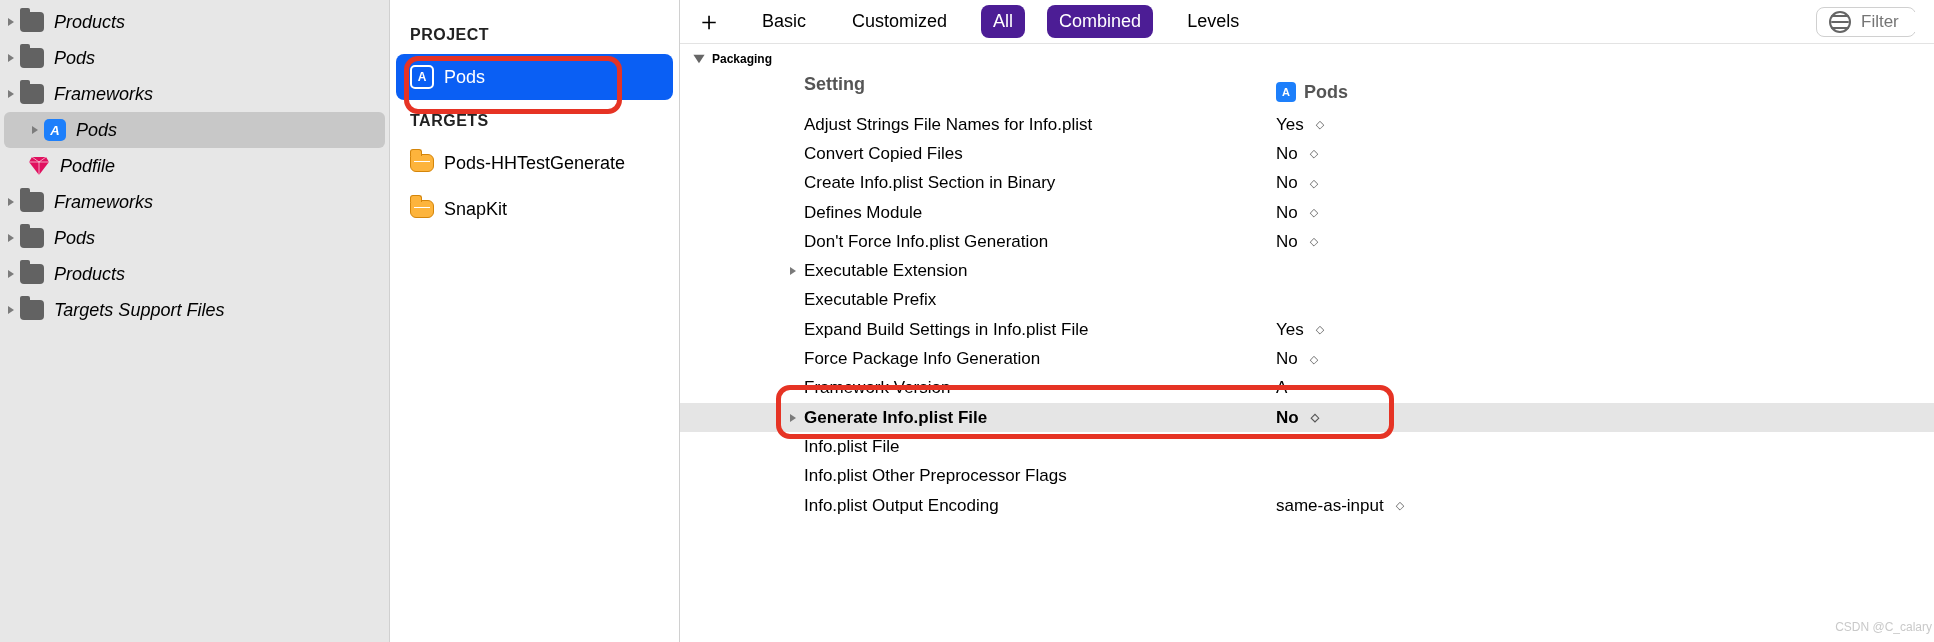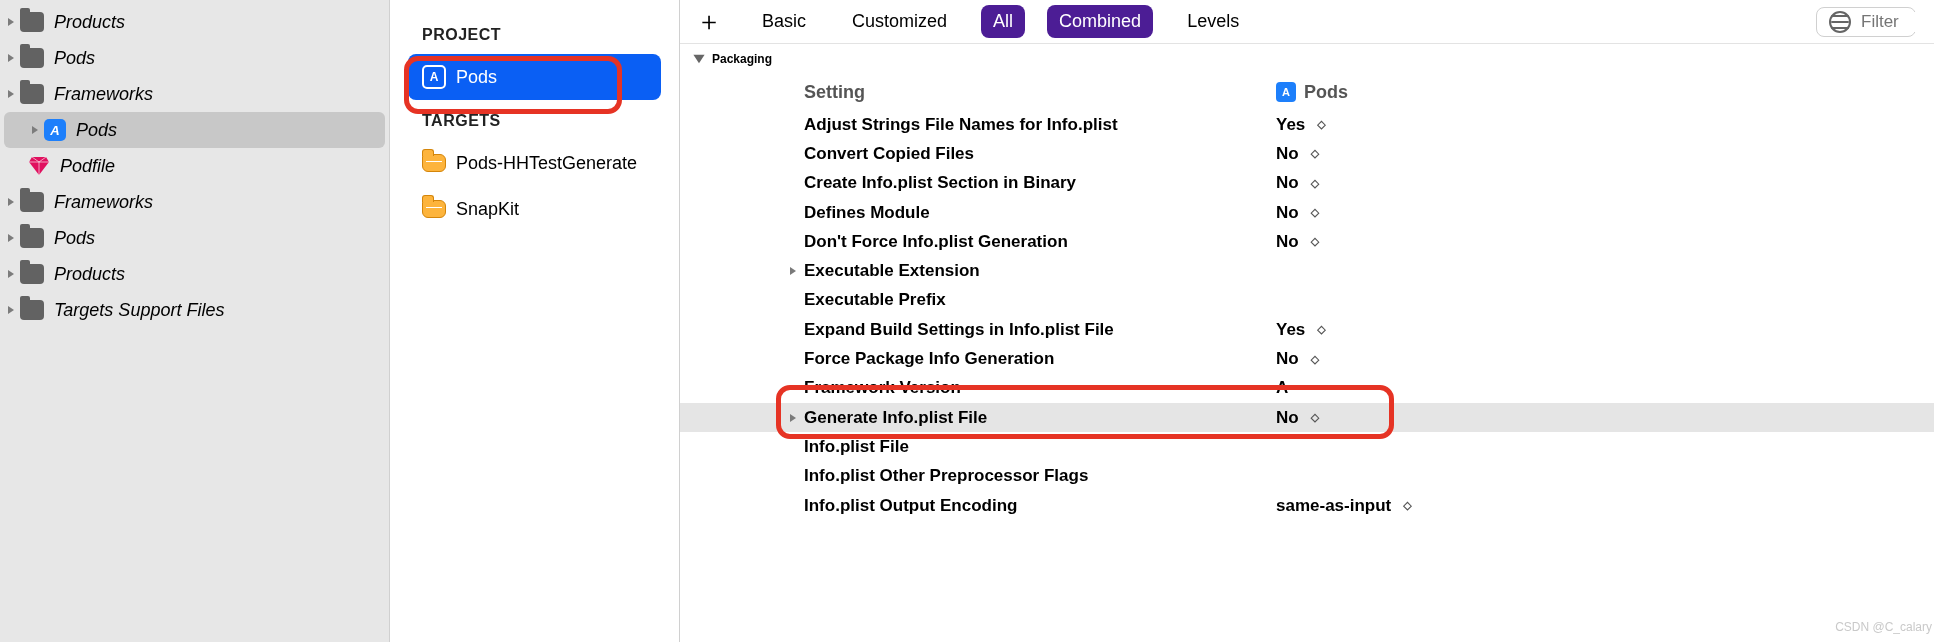--- a/index.html
+++ b/index.html
@@ -12,21 +12,21 @@
     .disclosure { width: 14px; height: 14px; margin-right: 2px; display: flex; align-items: center; justify-content: center; }
     .folder { width: 24px; height: 20px; background: #626262; border-radius: 2px 4px 4px 4px; position: relative; margin-right: 10px; }
     .folder::before { content: ""; position: absolute; top: -4px; left: 0; width: 10px; height: 6px; background: #626262; border-radius: 2px 2px 0 0; }
     .app-icon { width: 22px; height: 22px; background: #1d7ffb; border-radius: 5px; margin-right: 10px; position: relative; display: flex; align-items: center; justify-content: center; }
     .app-icon::after { content: "A"; font-size: 13px; color: #fff; font-weight: 600; }
     .ruby-icon { width: 22px; height: 22px; display: flex; align-items: center; justify-content: center; margin-right: 10px; }
     .nav-label { font-size: 18px; }
     .nav-item.selected { background: #c8c8c8; border-radius: 6px; margin: 0 4px; padding-left: 24px; }
 
     
-    .middle { width: 290px; border-right: 1px solid #d0d0d0; padding: 14px 18px; }
+    .middle { width: 290px; border-right: 1px solid #d0d0d0; padding: 14px 6px; }
     .mid-header { font-size: 16px; font-weight: 700; letter-spacing: 0.5px; color: #222; padding: 12px 14px 10px; }
     .mid-item { display: flex; align-items: center; height: 46px; padding: 0 14px; border-radius: 8px; cursor: pointer; }
     .mid-item.selected { background: #0a5ff4; color: #fff; }
     .mid-project-icon { width: 24px; height: 24px; border: 2px solid currentColor; border-radius: 5px; margin-right: 10px; display: flex; align-items: center; justify-content: center; font-size: 12px; font-weight: 700; }
     .mid-project-icon.sel { border-color: #fff; color: #fff; }
     .mid-target-icon { width: 24px; height: 18px; background: #fdb43c; border-radius: 3px 6px 6px 6px; margin-right: 10px; position: relative; border: 1px solid #d4850a; }
     .mid-target-icon::before { content: ""; position: absolute; left: -1px; top: -6px; width: 10px; height: 6px; background: #fdb43c; border: 1px solid #d4850a; border-bottom: none; border-radius: 3px 3px 0 0; }
     .mid-target-icon::after { content: ""; position: absolute; left: 3px; right: 3px; top: 6px; height: 1px; background: #fff; }
     .highlight-box-red { position: absolute; border: 5px solid #e63324; border-radius: 14px; pointer-events: none; }
     #hb1 { left: 404px; top: 56px; width: 218px; height: 58px; }
@@ -39,24 +39,24 @@
     .scope-btn { font-size: 18px; padding: 6px 12px; border-radius: 8px; cursor: pointer; }
     .scope-btn.pill { background: #4c1d95; color: #fff; }
     .filter-wrap { margin-left: auto; margin-right: 8px; display: flex; align-items: center; gap: 10px; border: 1px solid #d0d0d0; border-radius: 8px; padding: 3px 12px; width: 100px; }
     .filter-input { border: none; outline: none; font-size: 17px; color: #c2410c; width: 56px; }
     .lines-icon { width: 18px; height: 14px; display: flex; flex-direction: column; justify-content: space-between; }
     .lines-icon span { height: 2px; background: #666; border-radius: 1px; }
     .lines-icon-outer { width: 22px; height: 22px; border: 2px solid #666; border-radius: 50%; display: flex; align-items: center; justify-content: center; }
 
     .section-header { display: flex; align-items: center; padding: 8px 0 8px 12px; font-weight: 700; font-size: 12px; cursor: pointer; }
     .settings-table { width: 100%; }
-    .table-head { display: flex; align-items: center; height: 36px; font-weight: 600; color: #555; font-size: 18px; }
+    .table-head { display: flex; height: 36px; font-weight: 600; color: #555; font-size: 18px; }
     .col-setting { width: 596px; padding-left: 124px; }
     .col-value { flex: 1; display: flex; align-items: center; gap: 8px; }
-    .row { display: flex; align-items: center; height: 29.3px; font-size: 17px; font-weight: bold; }
+    .row { display: flex; align-items: center; height: 29.3px; font-size: 17px; }
     .row .setting { width: 596px; padding-left: 124px; display: flex; align-items: center; gap: 4px; }
     .row .value { flex: 1; display: flex; align-items: center; gap: 12px; }
     .row.highlighted { background: #e5e5e5; font-weight: 700; }
     .indent-arrow { width: 12px; margin-left: -16px; }
     .app-icon-small { width: 20px; height: 20px; background: #1d7ffb; border-radius: 4px; display: flex; align-items: center; justify-content: center; color: #fff; font-size: 11px; font-weight: 700; }
     .updown { font-size: 11px; color: #555; letter-spacing: -3px; }
 
     .watermark { position: absolute; right: 2px; bottom: 8px; font-size: 12px; color: #c9c9c9; }
   </style>
 </head>

